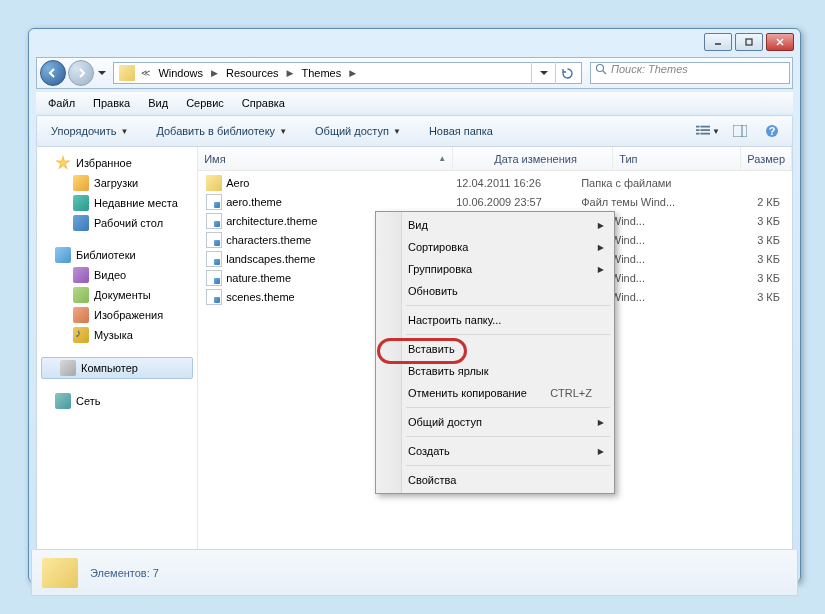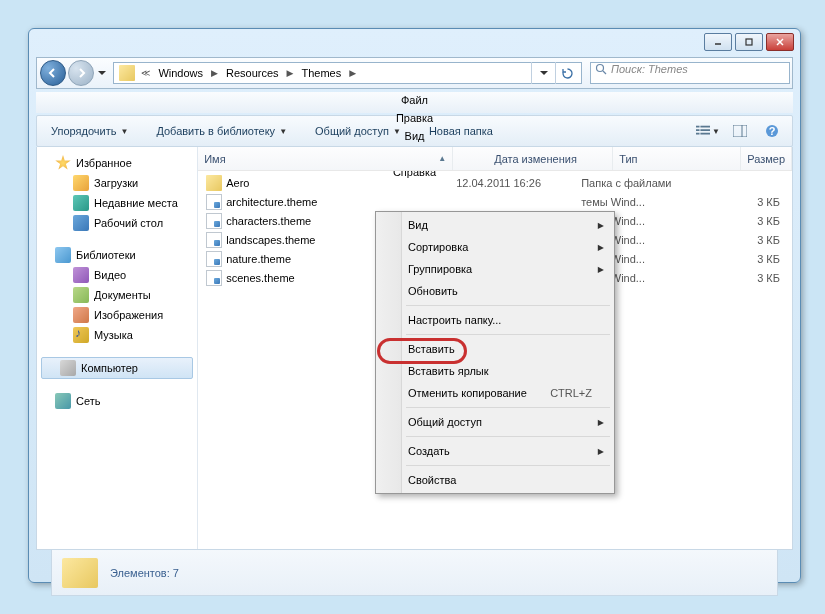--- a/index.html
+++ b/index.html
@@ -13,21 +13,21 @@
 .navbtn{width:26px;height:26px;border-radius:50%;background:radial-gradient(circle at 30% 30%,#7fb0dd 0,#3a6fa5 80%);border:1px solid #2d5a87;margin:0 1px;display:flex;align-items:center;justify-content:center;cursor:pointer;}
 .navbtn.fwd{background:radial-gradient(circle at 30% 30%,#d8e4ef 0,#a8bccf 80%);border-color:#8ea4b8;}
 .navdrop{width:14px;height:20px;display:flex;align-items:center;justify-content:center;cursor:pointer;}
 .breadcrumb{flex:1;height:22px;border:1px solid #98b4cc;background:#fff;margin:0 4px;display:flex;align-items:center;padding:0 2px;}
 .bc-icon{width:16px;height:16px;margin:0 3px;background:linear-gradient(135deg,#fce28e 0,#e8b84a 100%);border-radius:1px;}
 .bc-seg{padding:0 5px;height:20px;display:flex;align-items:center;cursor:pointer;}
 .bc-arrow{color:#555;font-size:9px;padding:0 3px;}
 .refresh{width:24px;height:22px;border-left:1px solid #c0d0e0;display:flex;align-items:center;justify-content:center;cursor:pointer;}
 .searchbox{width:200px;height:22px;border:1px solid #98b4cc;background:#fff;margin-left:4px;display:flex;padding:0 4px;color:#888;font-style:italic;}
 .searchbox svg{margin-right:4px;}
-.menubar{height:21px;margin:3px 7px 0;background:linear-gradient(180deg,#fafcfe 0,#e8f0f8 100%);display:flex;align-items:center;padding:0 4px;gap:2px;flex-direction:column;}
+.menubar{height:21px;margin:3px 7px 0;background:linear-gradient(180deg,#fafcfe 0,#e8f0f8 100%);display:flex;align-items:center;padding:0 4px;gap:2px;}
 .menuitem{padding:2px 8px;cursor:pointer;}
 .toolbar{height:32px;margin:2px 7px 0;background:linear-gradient(180deg,#f8fbfe 0,#e4eef7 100%);border:1px solid #c8d8e6;border-radius:2px;display:flex;align-items:center;padding:0 8px;gap:16px;justify-content:space-between;}
 .toolbtn{display:flex;align-items:center;gap:4px;cursor:pointer;color:#1a3d5c;padding:3px 6px;}
 .dropdown-arrow{font-size:8px;color:#333;}
 .toolright{margin-left:auto;display:flex;gap:8px;align-items:center;}
 .iconbtn{width:24px;height:22px;display:flex;align-items:center;justify-content:center;cursor:pointer;}
 .content{display:flex;margin:0 7px;height:403px;background:#fff;border:1px solid #c8d8e6;border-top:none;}
 .sidebar{width:175px;border-right:1px solid #e0e8f0;overflow:auto;padding-top:6px;}
 .side-group{margin-bottom:12px;}
 .side-header{display:flex;align-items:center;gap:5px;padding:2px 4px 2px 18px;cursor:pointer;}
@@ -56,21 +56,21 @@
 .colh.date{width:125px;margin-left:35px;}
 .colh.type{width:128px;}
 .colh.size{flex:1;}
 .sortind{margin-left:auto;font-size:8px;color:#5a7890;}
 .filelist{padding-top:2px;}
 .filerow{height:19px;display:flex;align-items:center;padding-left:8px;}
 .fcell.name{width:250px;display:flex;align-items:center;gap:4px;}
 .fcell.date{width:125px;color:#555;}
 .fcell.type{width:128px;color:#555;white-space:nowrap;overflow:hidden;}
 .fcell.size{flex:1;text-align:right;padding-right:12px;color:#555;}
-.statusbar{height:46px;margin:0 22px 7px;background:linear-gradient(180deg,#f4f8fc 0,#e8f0f8 100%);border:1px solid #c8d8e6;border-top:none;display:flex;align-items:center;padding:0 10px;gap:12px;}
+.statusbar{height:46px;margin:0 2px 7px;background:linear-gradient(180deg,#f4f8fc 0,#e8f0f8 100%);border:1px solid #c8d8e6;border-top:none;display:flex;align-items:center;padding:0 10px;gap:12px;}
 .status-icon{width:36px;height:30px;background:linear-gradient(135deg,#fce8a0 0,#e8c860 100%);border-radius:2px;}
 .status-text{color:#3a6090;}
 .contextmenu{position:absolute;left:375px;top:211px;width:240px;background:#f0f0f0;border:1px solid #979797;box-shadow:3px 3px 6px rgba(0,0,0,.3);padding:2px;z-index:100;}
 .ctx-item{height:22px;display:flex;align-items:center;padding-left:30px;padding-right:20px;position:relative;cursor:pointer;}
 .ctx-sep{height:1px;background:#d8d8d8;margin:3px 2px 3px 28px;}
 .ctx-submenu::after{content:"▶";position:absolute;right:8px;font-size:8px;color:#333;}
 .ctx-shortcut{margin-left:auto;color:#555;}
 .ctx-iconcol{position:absolute;left:0;top:0;bottom:0;width:26px;background:linear-gradient(90deg,#f0f0f0 0,#e8e8e8 100%);border-right:1px solid #d8d8d8;}
 .highlight{position:absolute;left:377px;top:338px;width:90px;height:26px;border:3px solid #c93030;border-radius:13px;z-index:101;pointer-events:none;}
 .tri{display:inline-block;width:0;height:0;border-left:4px solid transparent;border-right:4px solid transparent;border-top:4px solid #333;vertical-align:middle;}
@@ -261,20 +261,29 @@
               <div class="ic ic-folder"></div>
               <span>Aero</span>
             </div>
             <div class="fcell date">12.04.2011 16:26</div>
             <div class="fcell type">Папка с файлами</div>
             <div class="fcell size"></div>
           </div>
           <div class="filerow">
             <div class="fcell name">
               <div class="ic ic-theme"></div>
+              <span>aero.theme</span>
+            </div>
+            <div class="fcell date">10.06.2009 23:57</div>
+            <div class="fcell type">Файл темы Wind...</div>
+            <div class="fcell size">2 КБ</div>
+          </div>
+          <div class="filerow">
+            <div class="fcell name">
+              <div class="ic ic-theme"></div>
               <span>architecture.theme</span>
             </div>
             <div class="fcell date"></div>
             <div class="fcell type">темы Wind...</div>
             <div class="fcell size">3 КБ</div>
           </div>
           <div class="filerow">
             <div class="fcell name">
               <div class="ic ic-theme"></div>
               <span>characters.theme</span>

